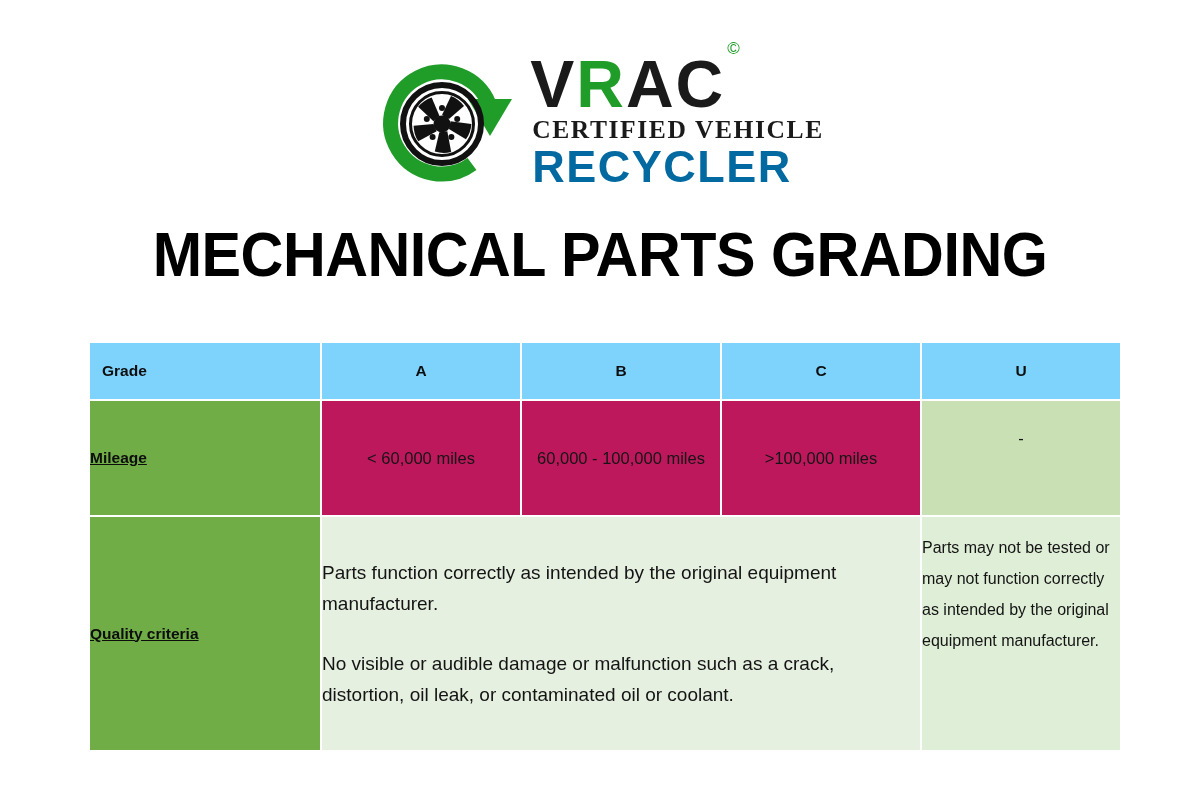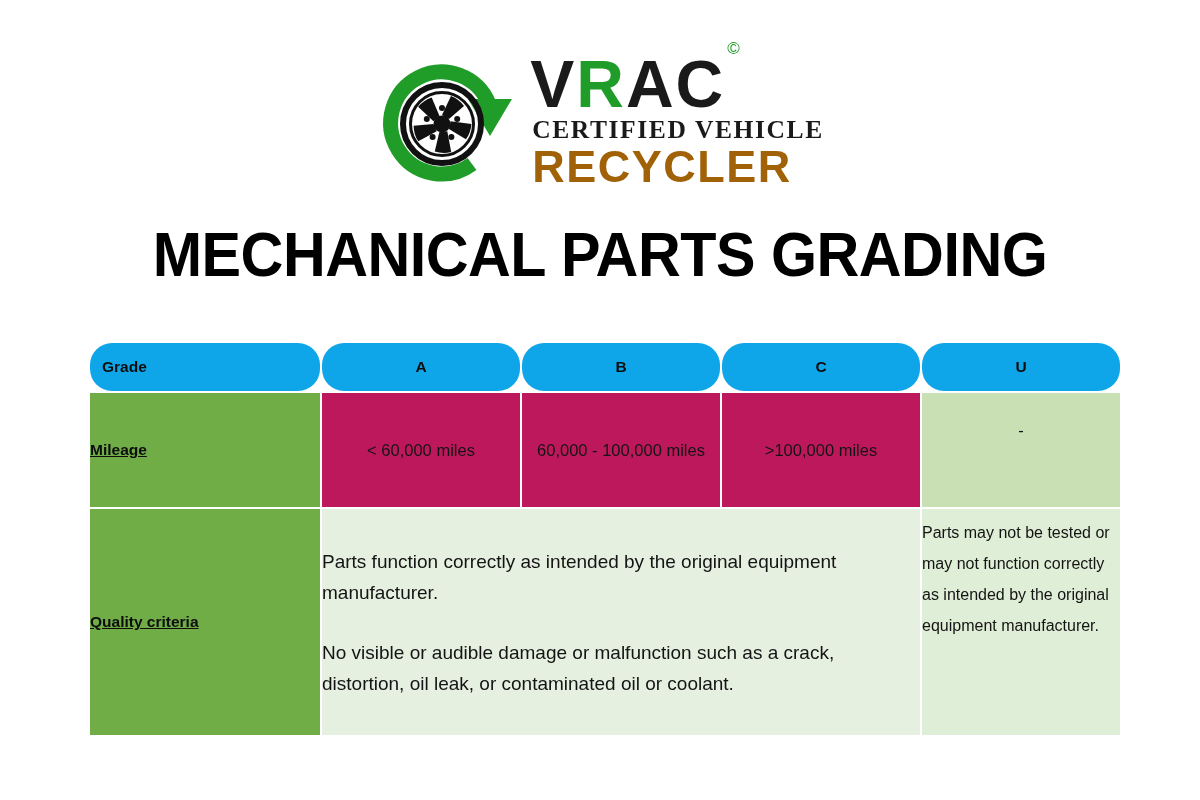--- a/index.html
+++ b/index.html
@@ -77,21 +77,21 @@
     color: #1a1a1a;
     white-space: nowrap;
     margin-left: 2px;
   }
   .logo-recycler {
     font-family: "Liberation Sans", sans-serif;
     font-weight: bold;
     font-size: 45px;
     line-height: 46px;
     letter-spacing: 1.5px;
-    color: #a16207;
+    color: #0369a1;
     white-space: nowrap;
     margin-left: 2px;
     margin-top: 1px;
   }
 
   
   .page-title {
     position: absolute;
     left: 0;
     top: 218px;
@@ -114,27 +114,26 @@
     width: 1026px;
     border-collapse: separate;
     border-spacing: 2px;
     table-layout: fixed;
   }
   .grading-table td {
     padding: 0;
     vertical-align: middle;
   }
   .hdr-cell {
-    background: #0ea5e9;
-    height: 48px;
+    background: #7dd3fc;
+    height: 56px;
     font-weight: bold;
     font-size: 15.5px;
     color: #0d0d0d;
     text-align: center;
-    border-radius: 22px;
   }
   .hdr-cell.label {
     text-align: left;
     padding-left: 12px;
   }
   .rowlabel-cell {
     background: #70ad47;
     font-weight: bold;
     font-size: 15.5px;
     color: #0d0d0d;
@@ -162,21 +161,21 @@
     vertical-align: middle;
     font-size: 19px;
     line-height: 31px;
     color: #141414;
     padding: 0 14px 0 16px;
     text-align: left;
   }
   .qual-cell.u-col {
     background: #dfeed6;
     vertical-align: top;
-    padding-top: 8px;
+    padding-top: 15px;
     font-size: 16px;
     line-height: 31px;
   }
   .qual-p { margin: 0; }
   .qual-gap { height: 29px; }
 </style>
 </head>
 <body>
 
 <div class="logo-block">

